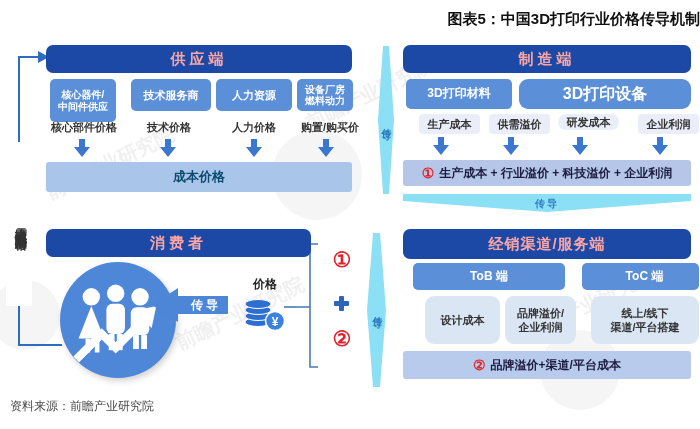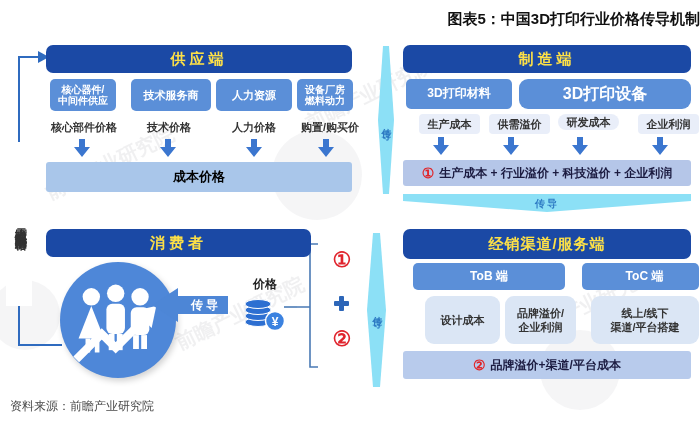--- a/index.html
+++ b/index.html
@@ -1,27 +1,27 @@
 <!DOCTYPE html>
 <html><head>
 <meta charset="utf-8">
 <style>
   html,body{margin:0;padding:0;background:#fff;}
   #canvas{position:relative;width:700px;height:429px;background:#fff;overflow:hidden;
     font-family:"Liberation Sans",sans-serif;}
   .abs{position:absolute;}
   .title{width:700px;top:10px;left:0;text-align:right;font-size:15px;font-weight:bold;color:#111;}
-  .hdr{background:#1b49a5;border-radius:7px;color:#fde047;font-weight:bold;font-size:15px;
+  .hdr{background:#1b49a5;border-radius:7px;color:#fca5a5;font-weight:bold;font-size:15px;
     display:flex;align-items:center;justify-content:center;letter-spacing:4px;}
   .blk{background:#5b8fd8;border-radius:5px;color:#fff;font-weight:bold;
     display:flex;align-items:center;justify-content:center;text-align:center;
     white-space:pre-line;line-height:1.15;}
   .plabel{font-size:11px;font-weight:bold;color:#333;text-align:center;}
   .lightbar{background:#a9c6ea;border-radius:3px;display:flex;align-items:center;justify-content:center;
-    font-size:13px;font-weight:bold;color:#000000;}
+    font-size:13px;font-weight:bold;color:#0c4a6e;}
   .formula{background:#b5c6e8;border-radius:3px;display:flex;align-items:center;justify-content:center;
     gap:5px;font-weight:bold;}
   .formula .marker{color:#e02428;font-size:14px;}
   .formula .ftext{color:#1b1b40;font-size:12px;}
   .costbox{background:#e9eef9;border-radius:4px;display:flex;align-items:center;justify-content:center;
     font-size:11px;font-weight:bold;color:#333;text-align:center;white-space:pre-line;line-height:1.3;margin-left:8px;}
   .costbox2{background:#dbe6f5;border-radius:9px;}
   .vtext{writing-mode:vertical-rl;text-orientation:upright;text-align:center;}
   .cyantext{color:#2e7bc4;font-weight:bold;font-size:10px;letter-spacing:2px;}
   .feedback-label{font-size:12px;font-weight:bold;color:#333;background:#fff;
@@ -62,21 +62,21 @@
 
     <path d="M284 307 L297 307" stroke="#4a7ab5" stroke-width="1.6" fill="none"></path>
     <path d="M318 244 L310 244 L310 307 L297 307 M310 307 L310 367 L318 367" stroke="#4a7ab5" stroke-width="1.6" fill="none"></path>
   </svg>
 
   <div class="abs title">图表5：中国3D打印行业价格传导机制</div>
 
   <div class="abs vtext feedback-label" style="left:6px;top:142px;height:164px;width:26px;font-size:12px;">需求弹性反向影响产品价格</div>
 
   <div class="abs hdr" style="left:46px;top:45px;width:306px;height:28px;">供应端</div>
-  <div class="abs blk" style="left:50px;top:79px;width:66px;height:32px;font-size:10px;">核心器件/
+  <div class="abs blk" style="left:50px;top:79px;width:66px;height:43px;font-size:10px;">核心器件/
 中间件供应</div>
   <div class="abs blk" style="left:131px;top:79px;width:80px;height:32px;font-size:11px;">技术服务商</div>
   <div class="abs blk" style="left:216px;top:79px;width:76px;height:32px;font-size:11px;">人力资源</div>
   <div class="abs blk" style="left:297px;top:79px;width:56px;height:32px;font-size:10px;">设备厂房
 燃料动力</div>
 
   <div class="abs plabel" style="left:38px;top:120px;width:92px;">核心部件价格</div>
   <div class="abs plabel" style="left:123px;top:120px;width:92px;">技术价格</div>
   <div class="abs plabel" style="left:208px;top:120px;width:92px;">人力价格</div>
   <div class="abs plabel" style="left:284px;top:120px;width:92px;">购置/购买价</div>

